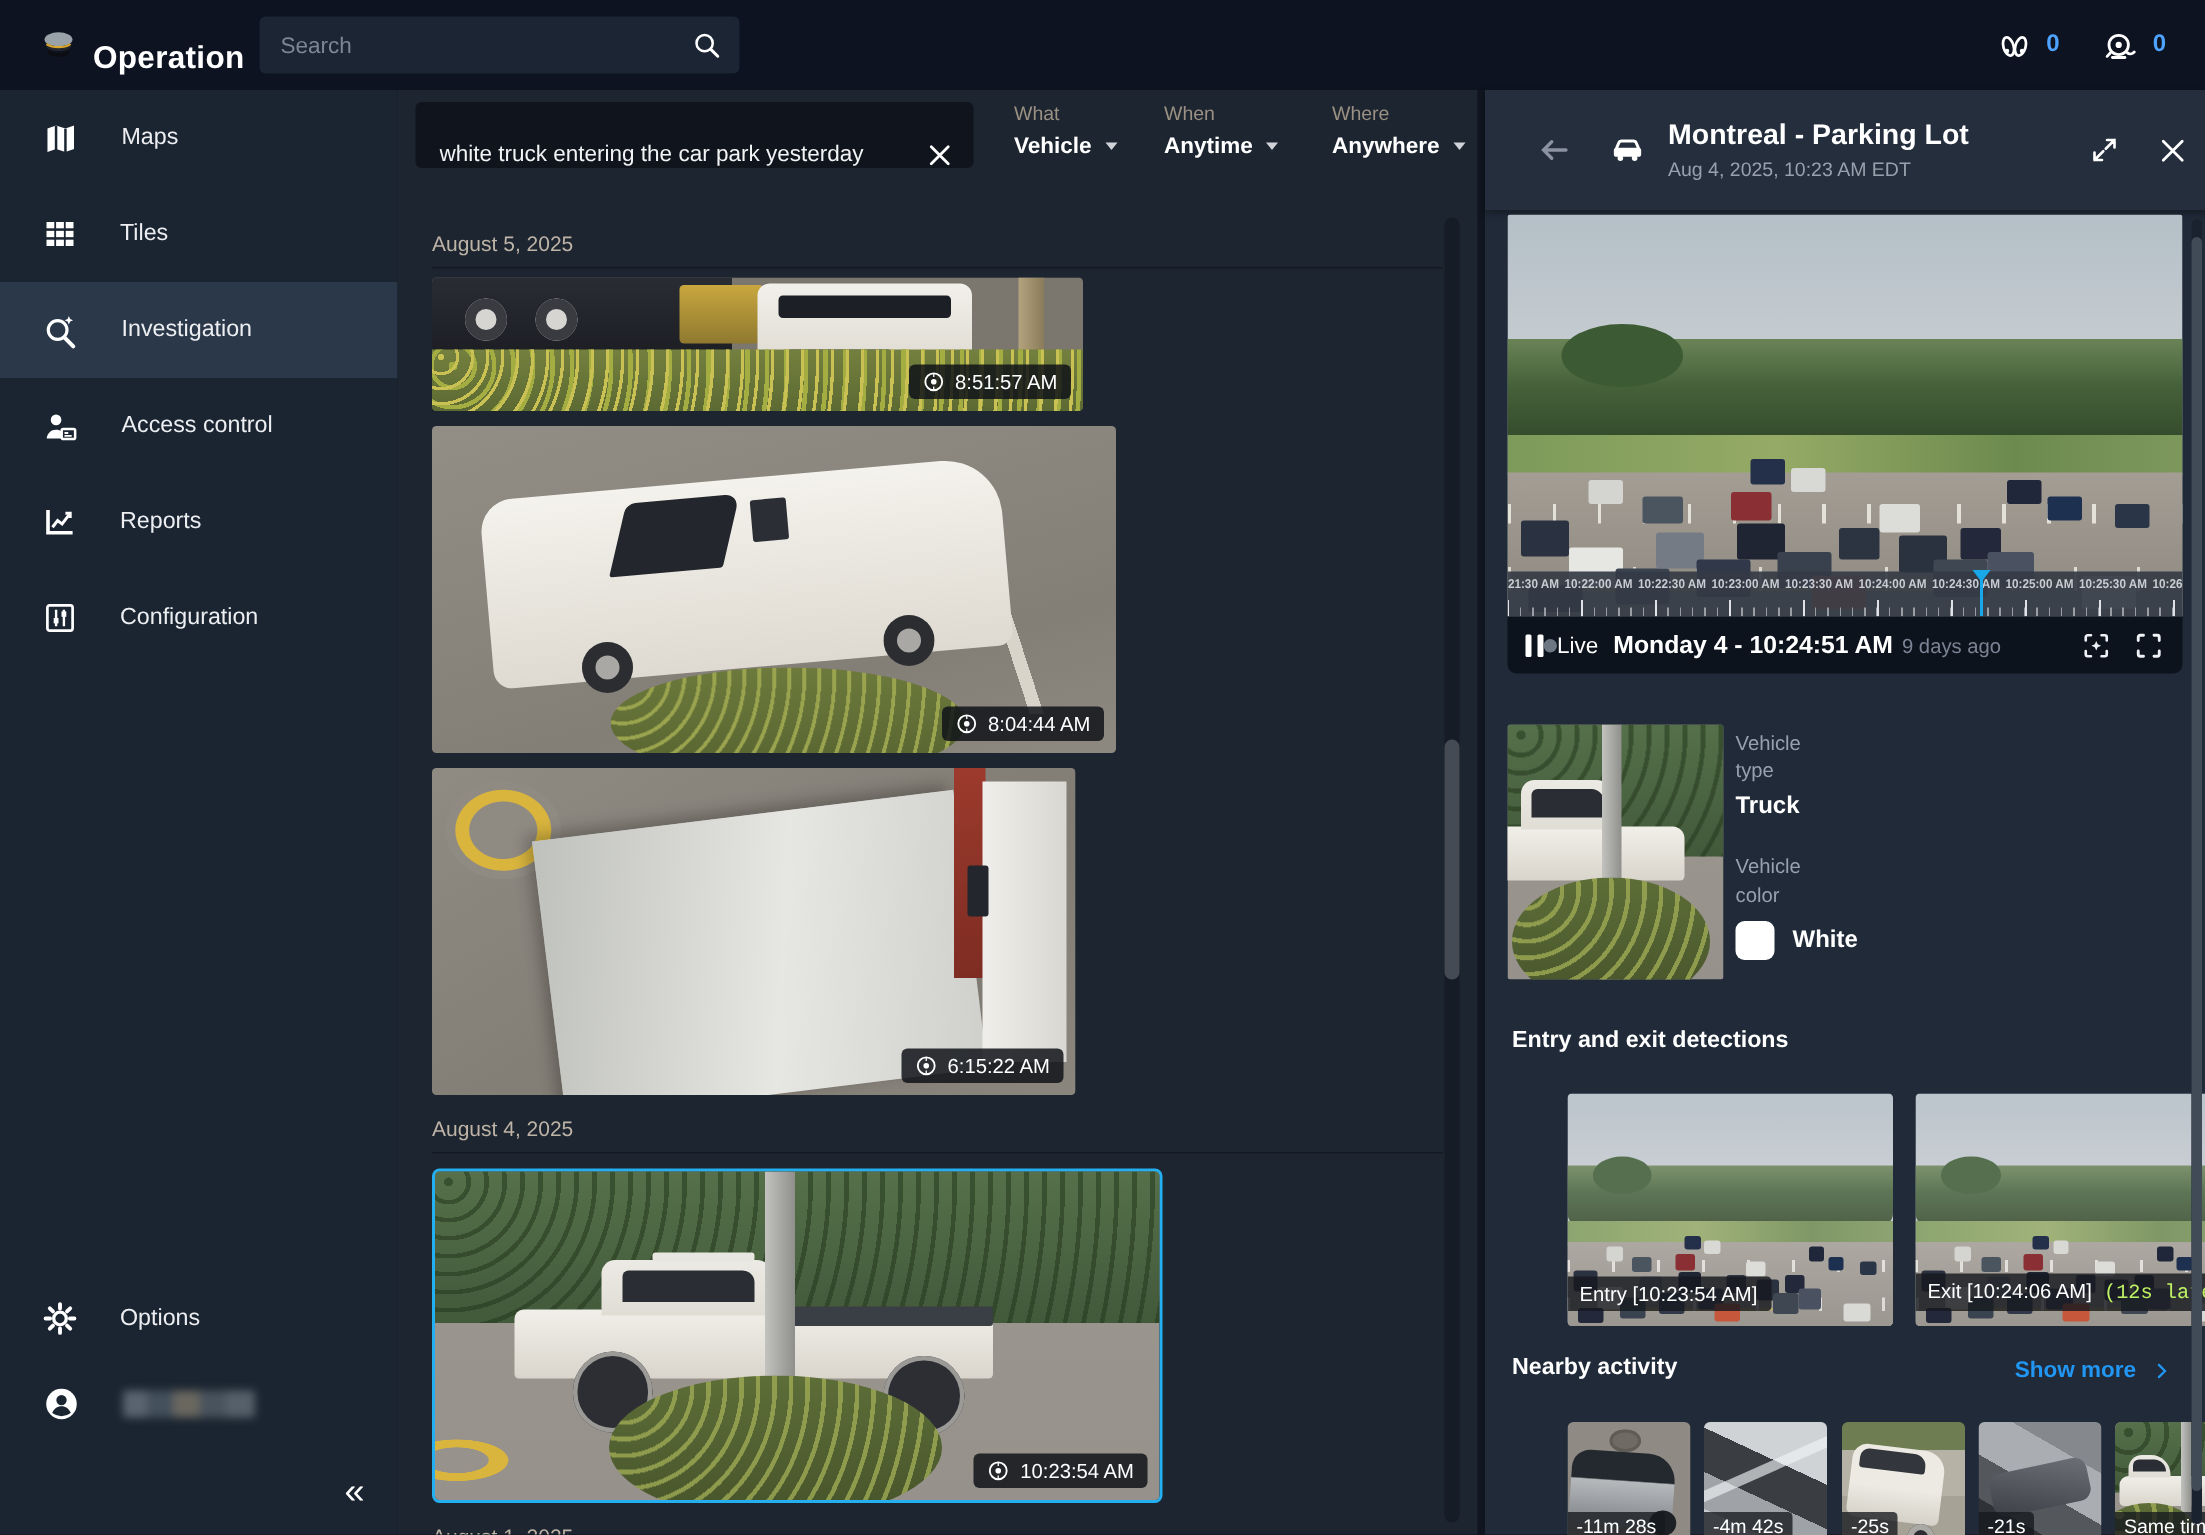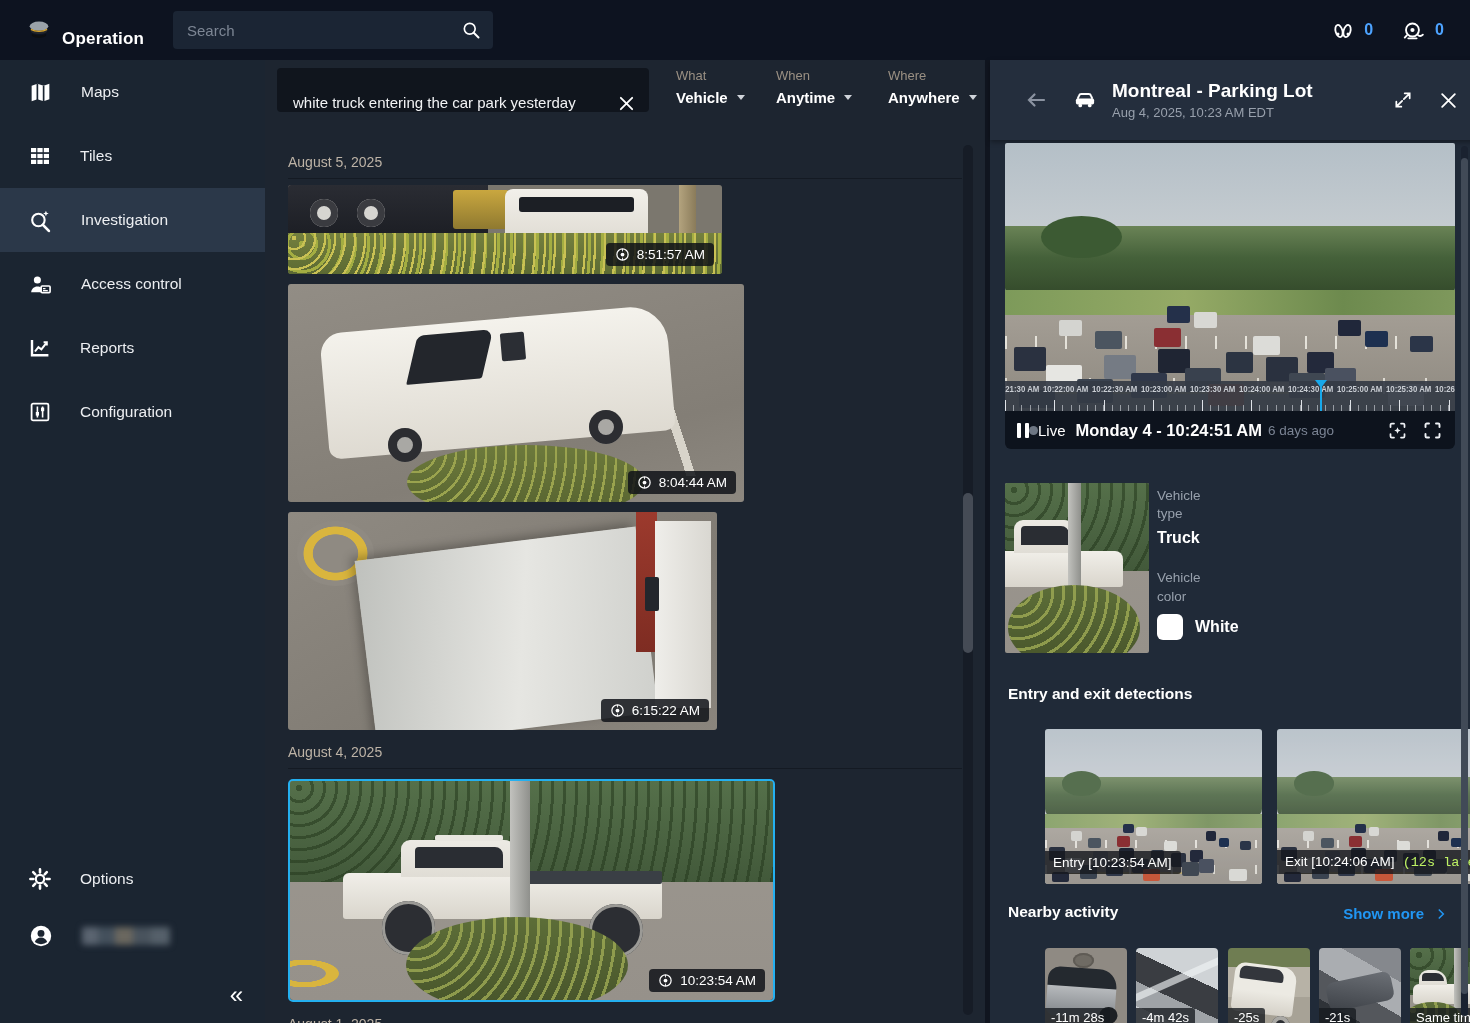--- a/index.html
+++ b/index.html
@@ -3,21 +3,21 @@
 <meta charset="utf-8">
 <style>
   html,body{margin:0;padding:0;background:#10151f;width:1470px;height:1023px;overflow:hidden;
     font-family:"Liberation Sans","DejaVu Sans",sans-serif;-webkit-font-smoothing:antialiased;}
   .app{position:absolute;inset:0;width:1470px;height:1023px;color:#e8eaee;}
   svg{display:block}
 
   
   .topbar{position:absolute;left:0;top:0;width:1470px;height:60px;background:#0d1320;display:flex;align-items:center;}
   .brand{display:flex;align-items:center;gap:10px;margin-left:26px;}
-  .brand-title{font-size:17px;font-weight:bold;color:#fff;letter-spacing:.2px;margin-top:17px;}
+  .brand-title{font-size:21px;font-weight:bold;color:#fff;letter-spacing:.2px;margin-top:17px;}
   .top-search{position:absolute;left:173px;top:11px;width:320px;height:38px;background:#1b2534;border-radius:4px;
     display:flex;align-items:center;padding:0 12px;box-sizing:border-box;}
   .top-search input{flex:1;background:transparent;border:0;outline:0;color:#e8eaee;font-size:15px;font-family:inherit;}
   .top-search input::placeholder{color:#7d8694;}
   .top-counters{position:absolute;right:26px;top:0;height:60px;display:flex;align-items:center;gap:28px;}
   .counter{display:flex;align-items:center;gap:9px;cursor:pointer;}
   .counter .num{color:#4da3ff;font-size:16px;font-weight:bold;}
 
   
   .sidebar{position:absolute;left:0;top:60px;width:265px;height:963px;background:#1b2531;}
@@ -510,21 +510,21 @@
     </div>
 
     <div class="controls">
       <div class="pause">
           <i></i>
           <i></i>
         </div>
       <div class="live-dot"></div>
       <div class="live-lbl">Live</div>
       <div class="cur-time">Monday 4 - 10:24:51 AM</div>
-      <div class="age">6 days ago</div>
+      <div class="age">9 days ago</div>
       <div style="flex:1"></div>
       <div class="icon-btn">
         <svg width="21" height="21" viewBox="0 0 24 24">
           <path d="M4 8V5.5A1.5 1.5 0 015.5 4H8M16 4h2.5A1.5 1.5 0 0120 5.5V8M20 16v2.5a1.5 1.5 0 01-1.5 1.5H16M8 20H5.5A1.5 1.5 0 014 18.5V16" stroke="#eef1f5" stroke-width="2" fill="none" stroke-linecap="round"></path>
           <path d="M12 8.3l1.1 2.6 2.6 1.1-2.6 1.1-1.1 2.6-1.1-2.6-2.6-1.1 2.6-1.1z" fill="#eef1f5"></path>
         </svg>
       </div>
       <div class="icon-btn" style="margin-left:14px">
         <svg width="21" height="21" viewBox="0 0 24 24">
           <path d="M4 8V5.5A1.5 1.5 0 015.5 4H8M16 4h2.5A1.5 1.5 0 0120 5.5V8M20 16v2.5a1.5 1.5 0 01-1.5 1.5H16M8 20H5.5A1.5 1.5 0 014 18.5V16" stroke="#eef1f5" stroke-width="2.2" fill="none" stroke-linecap="round"></path>

